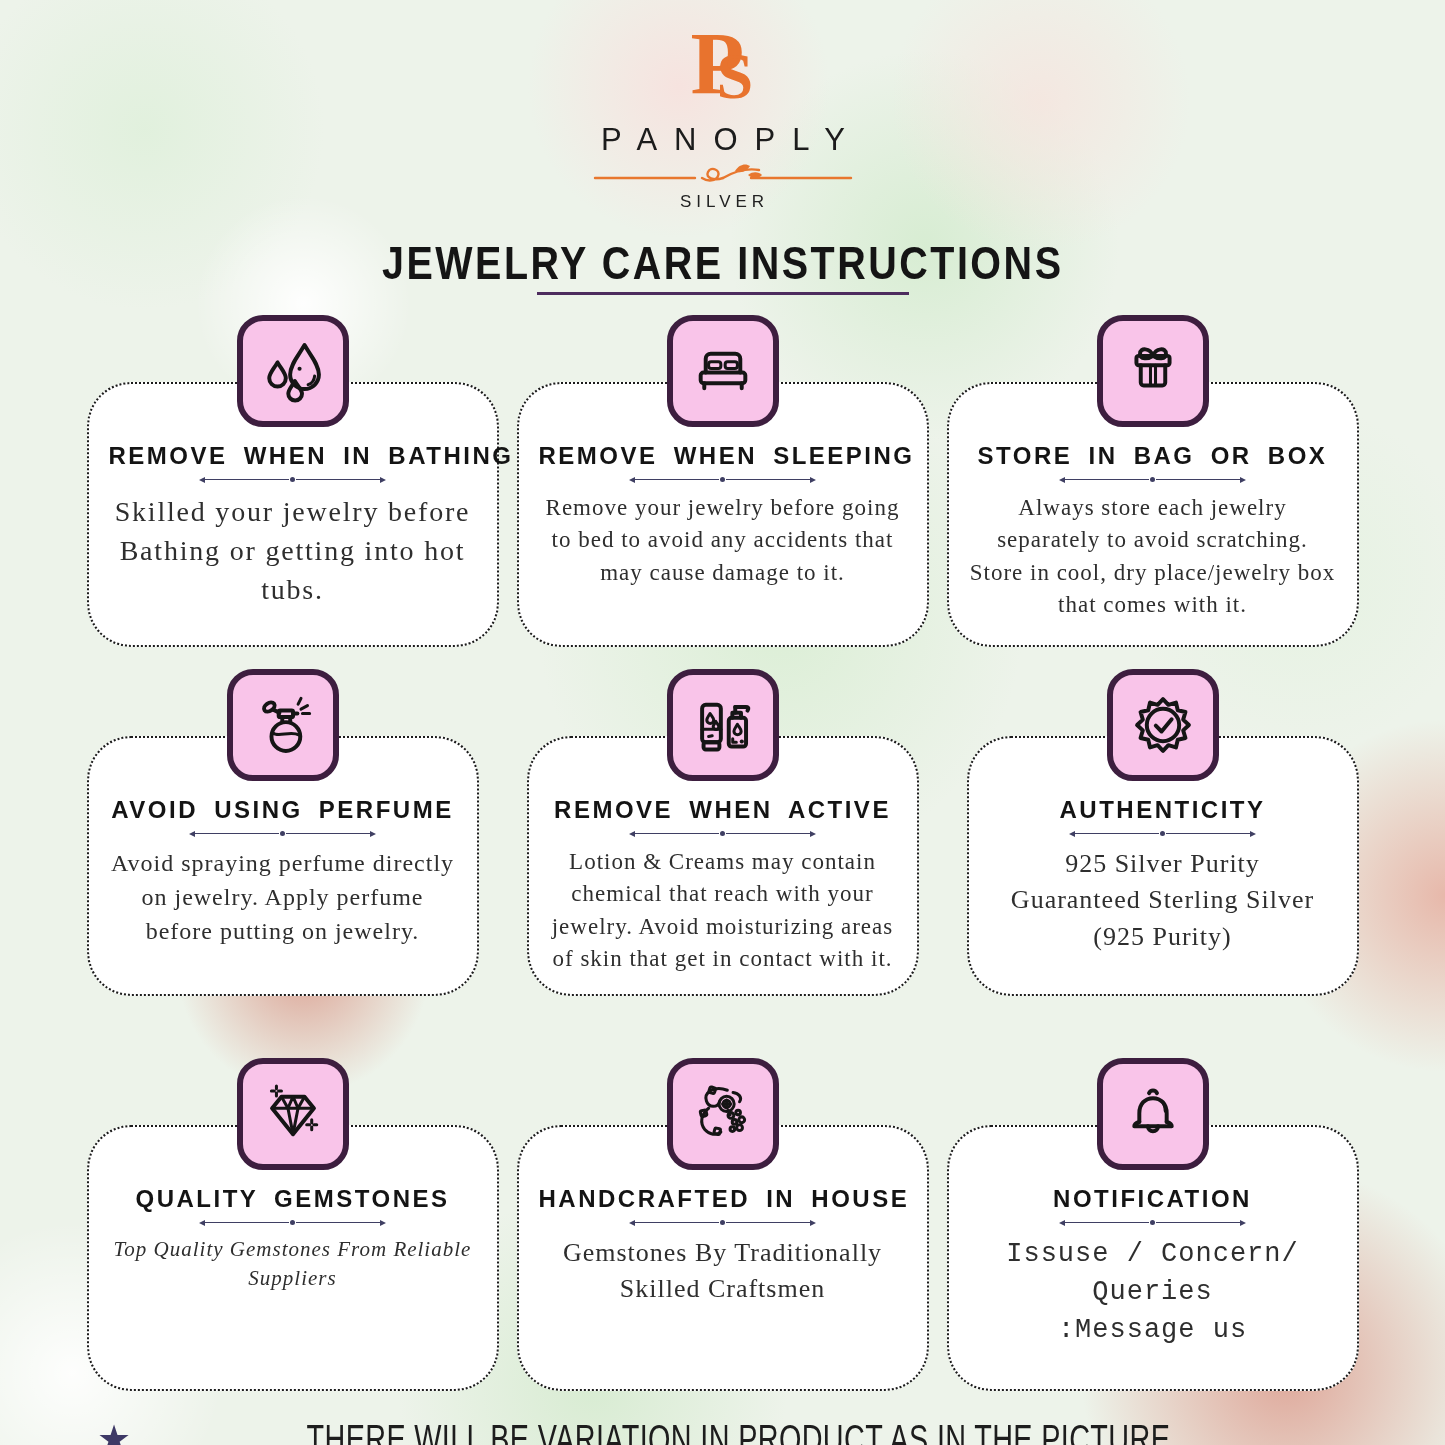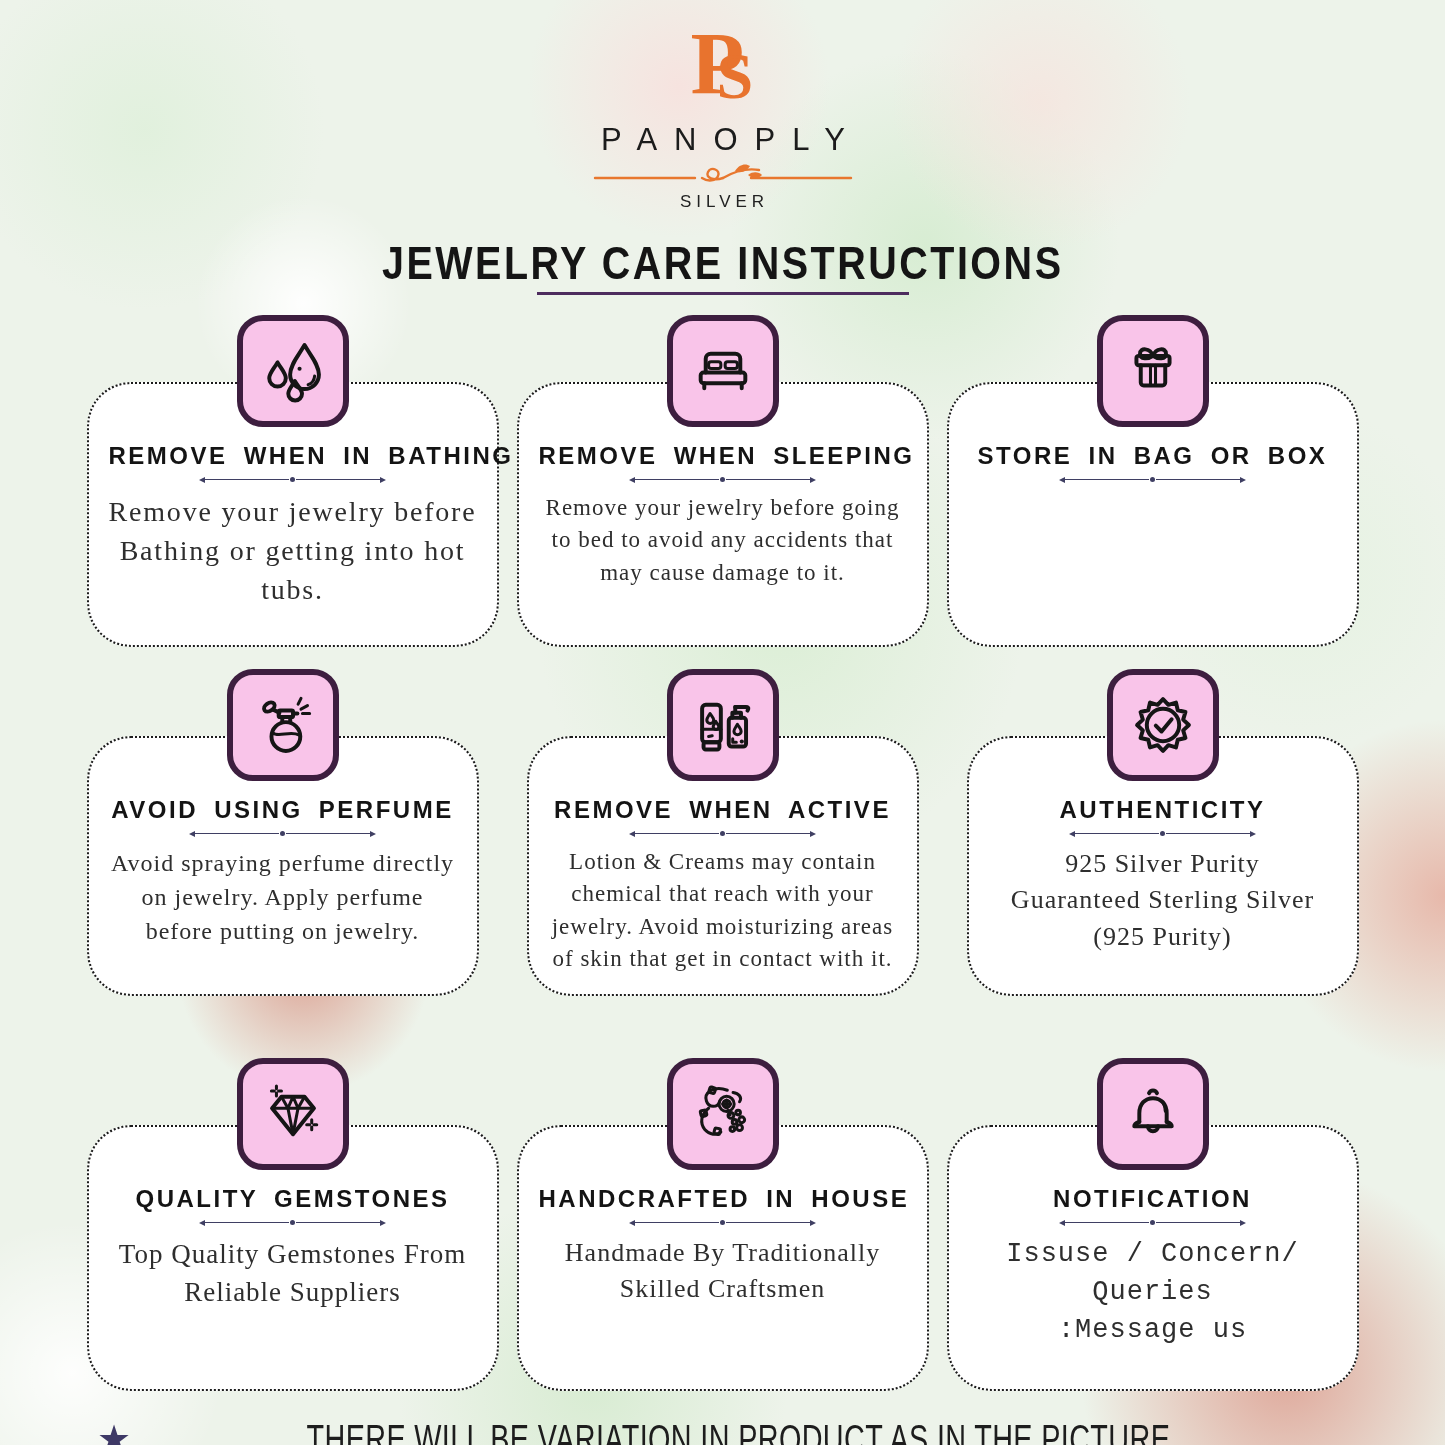--- a/index.html
+++ b/index.html
@@ -58,21 +58,21 @@
   .rule .al{border-right:6.5px solid #3f3f63;}
   .rule .ar{border-left:6.5px solid #3f3f63;}
   .rule .seg{width:84px;height:1.7px;background:#3f3f63;}
   .rule .mid{width:5.5px;height:5.5px;border-radius:50%;background:#3f3f63;margin:0 1px;}
   .card-body{font-family:"Liberation Serif",serif;color:#2e2e2e;font-size:23px;line-height:1.42;
              letter-spacing:1px;white-space:pre-line;}
   .c1 .card-body{font-size:28px;letter-spacing:1.8px;line-height:1.4;}
   .c4 .card-body{font-size:24px;}
   .c5 .card-body{font-size:23px;}
   .c6 .card-body{font-size:26px;}
-  .c7 .card-body{font-size:27px;}
+  .c7 .card-body{font-size:21px;font-style:italic;}
   .c8 .card-body{font-size:26px;}
   .c9 .card-body{font-size:27px;font-family:Liberation Mono, monospace;}
   
   .footer{margin-top:26px;display:flex;align-items:center;justify-content:center;gap:6px;}
   .footer .star{color:#3e3966;font-size:38px;line-height:1;}
   .footer .note{display:inline-block;transform:scaleX(.72);font-size:40px;letter-spacing:.5px;
                 color:#1d1d1d;white-space:nowrap;font-weight:400;}
   
   .ic{fill:none;stroke:#151515;stroke-width:5.5;stroke-linecap:round;stroke-linejoin:round;}
   .ic-thin{stroke-width:4.2;}
@@ -122,21 +122,21 @@
       </div>
       <div class="card">
         <div class="card-title">REMOVE WHEN IN BATHING</div>
         <div class="rule">
             <span class="a al"></span>
             <span class="seg"></span>
             <span class="mid"></span>
             <span class="seg"></span>
             <span class="a ar"></span>
           </div>
-        <div class="card-body">Remove your jewelry before Bathing or getting into hot tubs.</div>
+        <div class="card-body">Skilled your jewelry before Bathing or getting into hot tubs.</div>
       </div>
     </div>
 
     <div class="cell c2">
       <div class="tile">
         <svg viewBox="0 0 100 100">
           <path class="ic" d="M26 52 V33 a7 7 0 0 1 7 -7 h34 a7 7 0 0 1 7 7 v19"></path>
           <rect class="ic ic-thin" x="30" y="37" width="17" height="9.5" rx="3.5"></rect>
           <rect class="ic ic-thin" x="53" y="37" width="17" height="9.5" rx="3.5"></rect>
           <rect class="ic" x="19" y="52" width="62" height="15" rx="4"></rect>
@@ -168,20 +168,21 @@
       </div>
       <div class="card">
         <div class="card-title">STORE IN BAG OR BOX</div>
         <div class="rule">
             <span class="a al"></span>
             <span class="seg"></span>
             <span class="mid"></span>
             <span class="seg"></span>
             <span class="a ar"></span>
           </div>
+        <div class="card-body">Always store each jewelry separately to avoid scratching. Store in cool, dry place/jewelry box that comes with it.</div>
       </div>
     </div>
   </div>
 
   <div class="row r2">
 
     <div class="cell c4">
       <div class="tile">
         <svg viewBox="0 0 100 100">
           <circle class="ic" cx="54" cy="66" r="20"></circle>
@@ -311,21 +312,21 @@
       </div>
       <div class="card">
         <div class="card-title">HANDCRAFTED IN HOUSE</div>
         <div class="rule">
             <span class="a al"></span>
             <span class="seg"></span>
             <span class="mid"></span>
             <span class="seg"></span>
             <span class="a ar"></span>
           </div>
-        <div class="card-body">Handmade By Traditionally Skilled Craftsmen</div>
+        <div class="card-body">Gemstones By Traditionally Skilled Craftsmen</div>
       </div>
     </div>
 
     <div class="cell c9">
       <div class="tile">
         <svg viewBox="0 0 100 100">
           <path class="ic" d="M44.5 21 a6 6 0 0 1 11 0"></path>
           <path class="ic" d="M31 61 v-12 c0 -13 8 -21 19 -21 s19 8 19 21 v12"></path>
           <path class="ic" d="M31 61 c-5 1.5 -7 4 -7 6 h52 c0 -2 -2 -4.5 -7 -6"></path>
           <path class="ic" d="M43 67 a7 7 0 0 0 14 0"></path>

